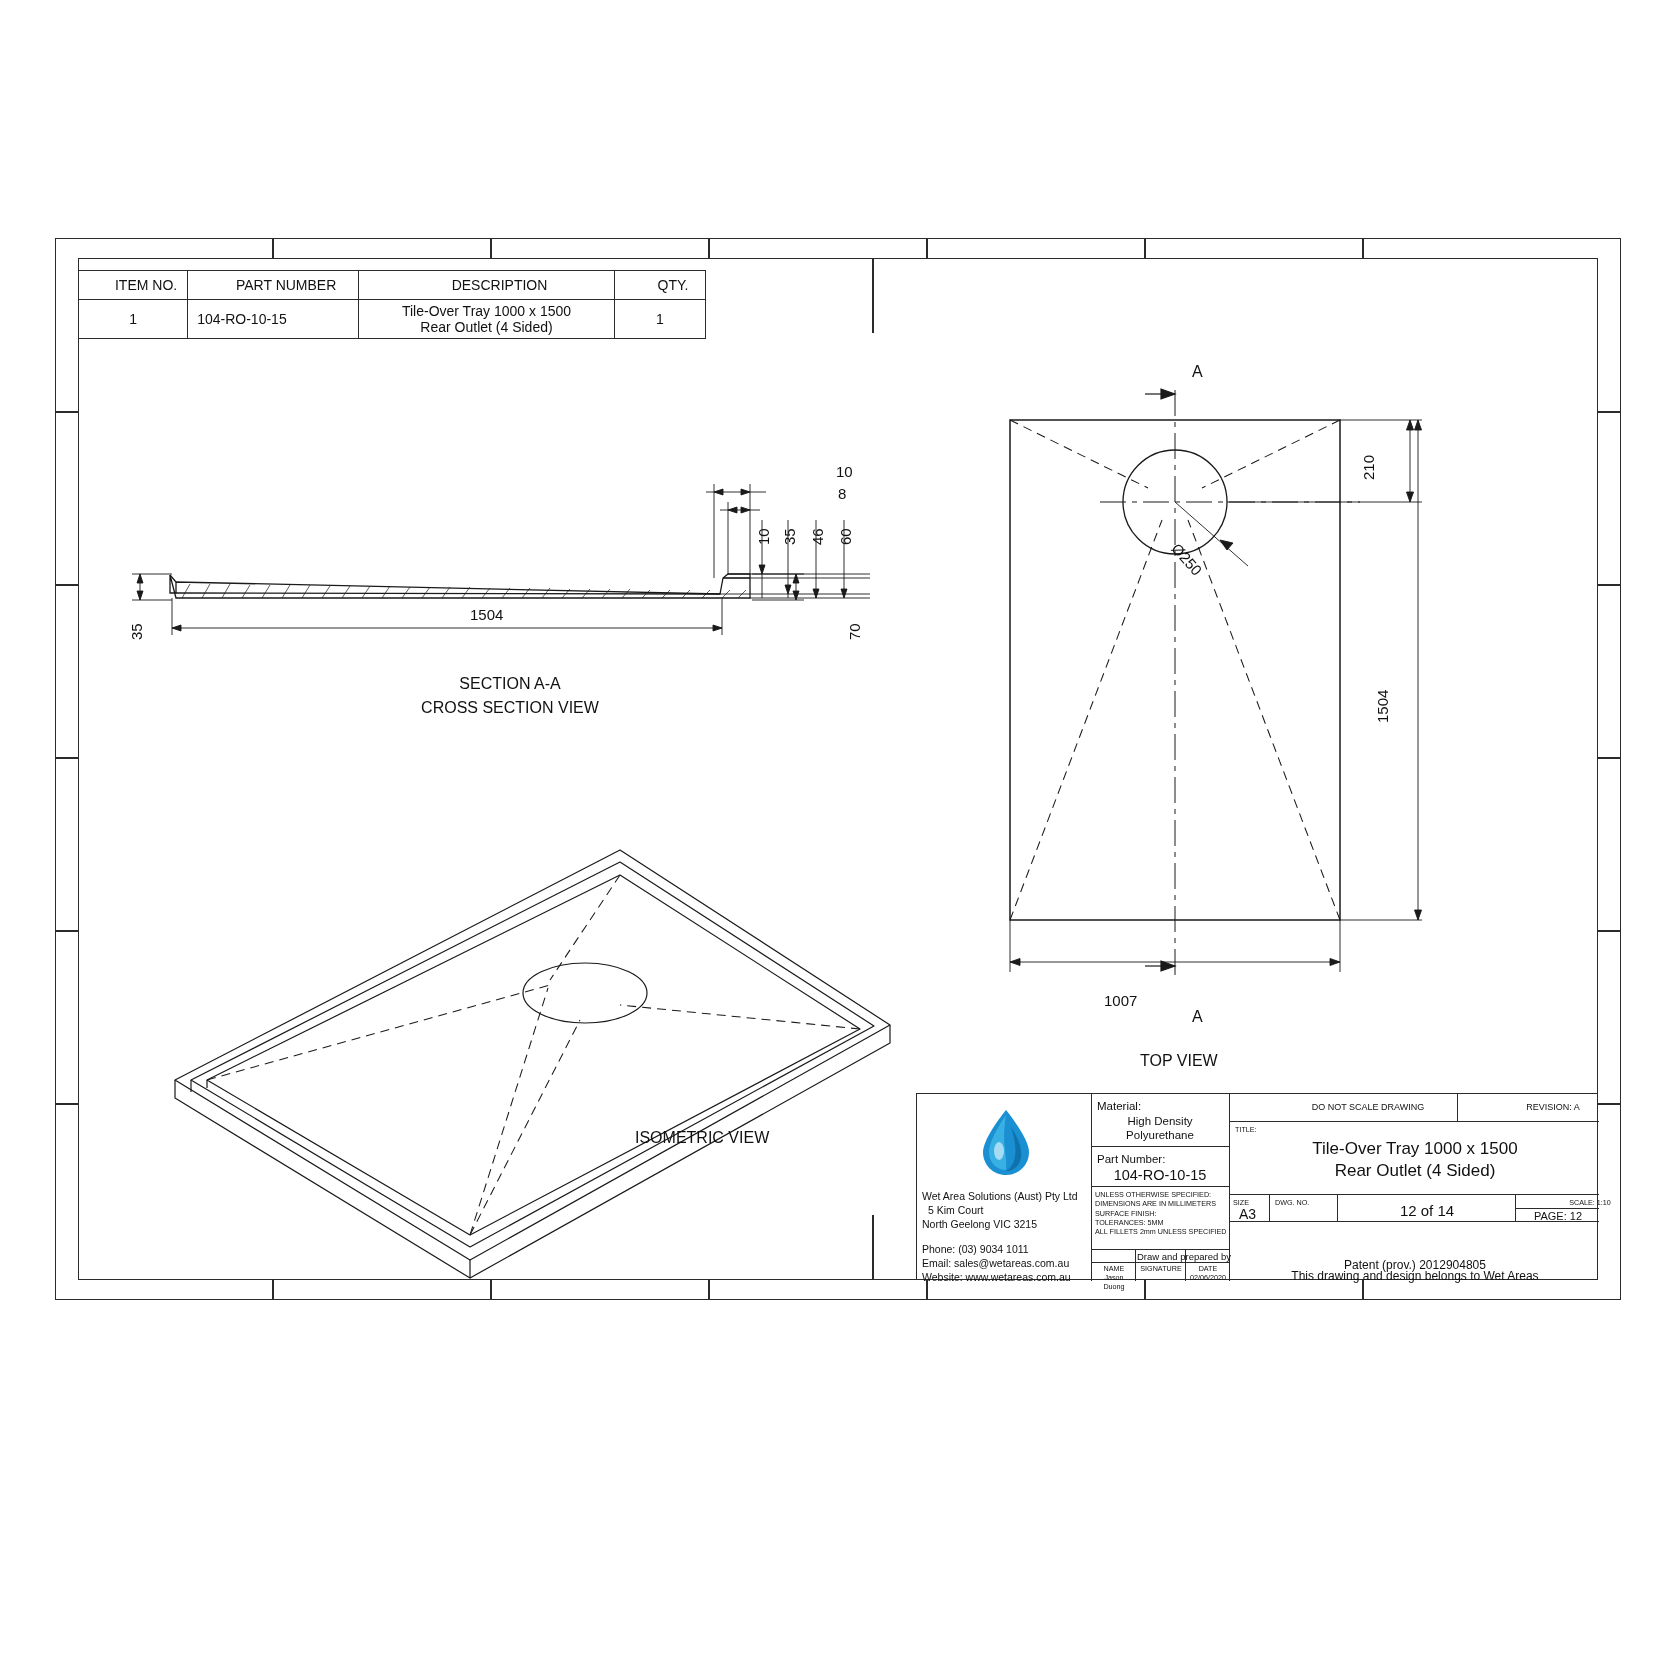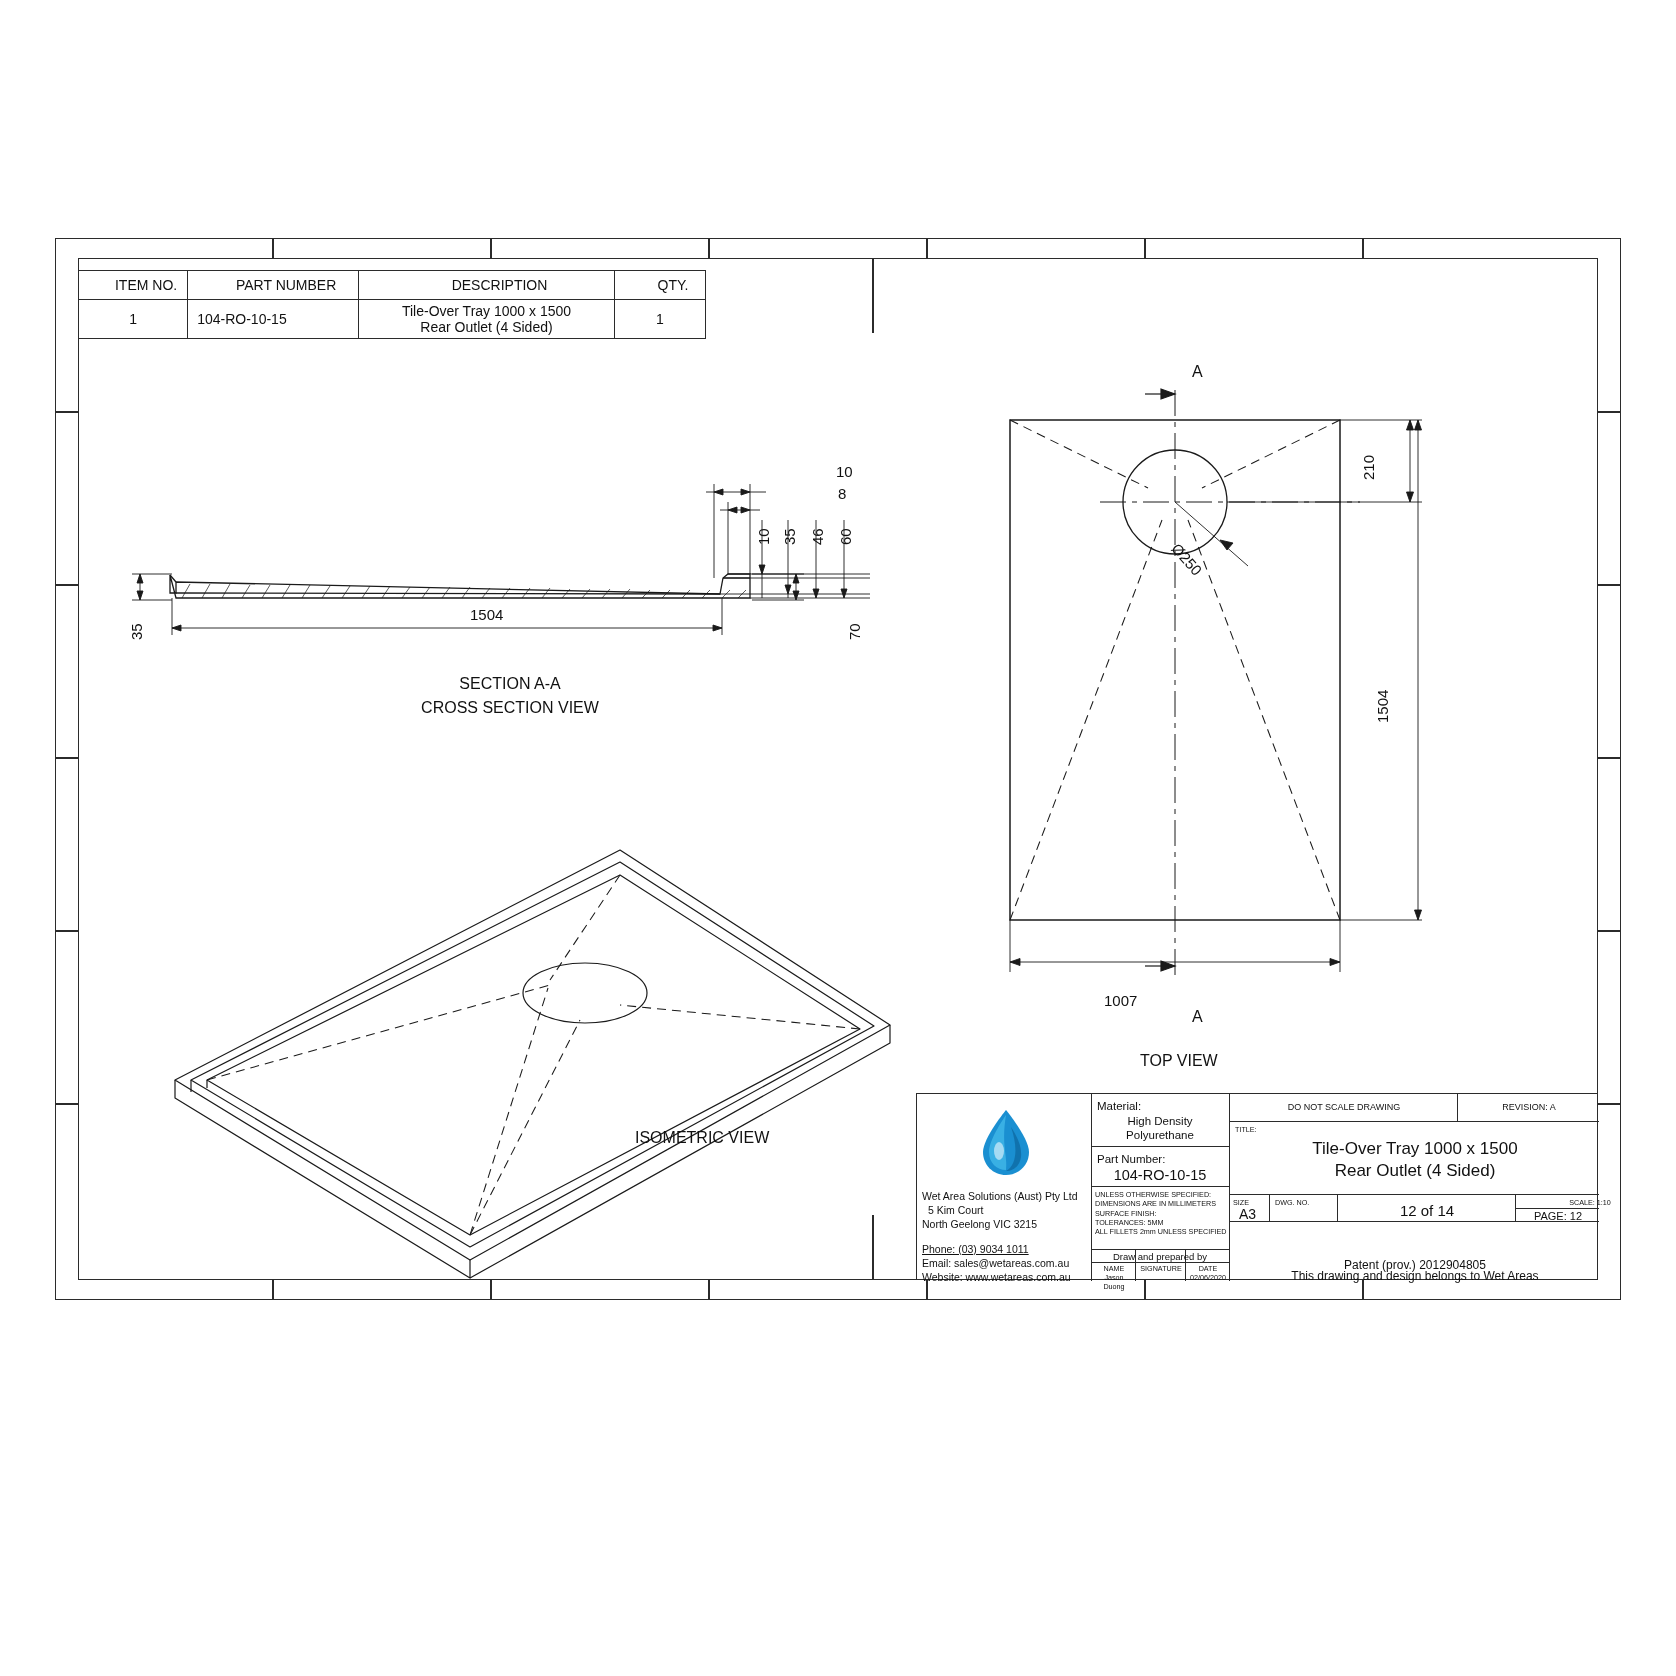--- a/index.html
+++ b/index.html
@@ -13,21 +13,21 @@
   .frame-inner{left:78px;top:258px;width:1520px;height:1022px;border:1.6px solid #2b2b2b;box-sizing:border-box;}
   .tick{background:#2b2b2b;}
   
   .bom{left:78px;top:270px;width:628px;border-collapse:collapse;}
   .bom td,.bom th{border:1.3px solid #2b2b2b;font-weight:normal;font-size:14px;text-align:center;padding:3px 2px;color:#111;font-family:"Liberation Sans",sans-serif;}
   .bom .h{height:22px;padding-left:28px;}
   .bom .r{height:38px;line-height:1.15;}
   
   .tb{left:916px;top:1093px;width:682px;height:187px;border:1.3px solid #2b2b2b;box-sizing:border-box;}
   .tbl{position:absolute;background:#2b2b2b;}
-  .tiny{font-size:8.5px;line-height:1.25;color:#111;}
+  .tiny{font-size:8.5px;line-height:1.25;color:#111;margin-left:24px;}
   .tiny2{font-size:7.2px;line-height:1.3;color:#111;}
   .small{font-size:10.5px;line-height:1.35;color:#111;}
   .mid{font-size:11.5px;line-height:1.35;}
   .title-main{font-size:17px;line-height:1.25;text-align:center;color:#111;}
   .pn{font-size:14.5px;text-align:center;}
   svg{display:block;}
   .vtext{transform-origin:left top;}
 </style>
 </head>
 <body>
@@ -302,21 +302,21 @@
     <svg class="abs" style="left:60px;top:13px;" width="58" height="72" viewBox="0 0 58 72">
       <path d="M29 3 C29 3 6 31 6 45 C6 58 16 68 29 68 C42 68 52 58 52 45 C52 31 29 3 29 3 Z" fill="#1a8fd1"></path>
       <path d="M29 8 C29 8 12 32 12 45 C12 56 20 63 29 63 C31 50 24 38 29 8 Z" fill="#3fb6e8" opacity="0.85"></path>
       <path d="M34 20 C41 31 45 40 44 50 C43 59 36 64 29 64 C40 58 41 40 34 20 Z" fill="#0f6fa8" opacity="0.9"></path>
       <ellipse cx="22" cy="44" rx="5" ry="9" fill="#ffffff" opacity="0.55"></ellipse>
     </svg>
 
     <div class="abs small" style="left:5px;top:95px;">Wet Area Solutions (Aust) Pty Ltd</div>
     <div class="abs small" style="left:5px;top:109px;margin-left:6px;">5 Kim Court</div>
     <div class="abs small" style="left:5px;top:123px;">North Geelong  VIC 3215</div>
-    <div class="abs small" style="left:5px;top:148px;text-decoration:underline;">Phone: (03) 9034 1011</div>
+    <div class="abs small" style="left:5px;top:148px;">Phone: (03) 9034 1011</div>
     <div class="abs small" style="left:5px;top:162px;">Email: sales@wetareas.com.au</div>
     <div class="abs small" style="left:5px;top:176px;">Website: www.wetareas.com.au</div>
 
     <div class="abs mid" style="left:180px;top:5px;">Material:</div>
     <div class="abs mid ctr" style="left:176px;top:20px;width:134px;">High Density</div>
     <div class="abs mid ctr" style="left:176px;top:34px;width:134px;">Polyurethane</div>
 
     <div class="abs mid" style="left:180px;top:58px;">Part Number:</div>
     <div class="abs pn" style="left:176px;top:73px;width:134px;">104-RO-10-15</div>
 

